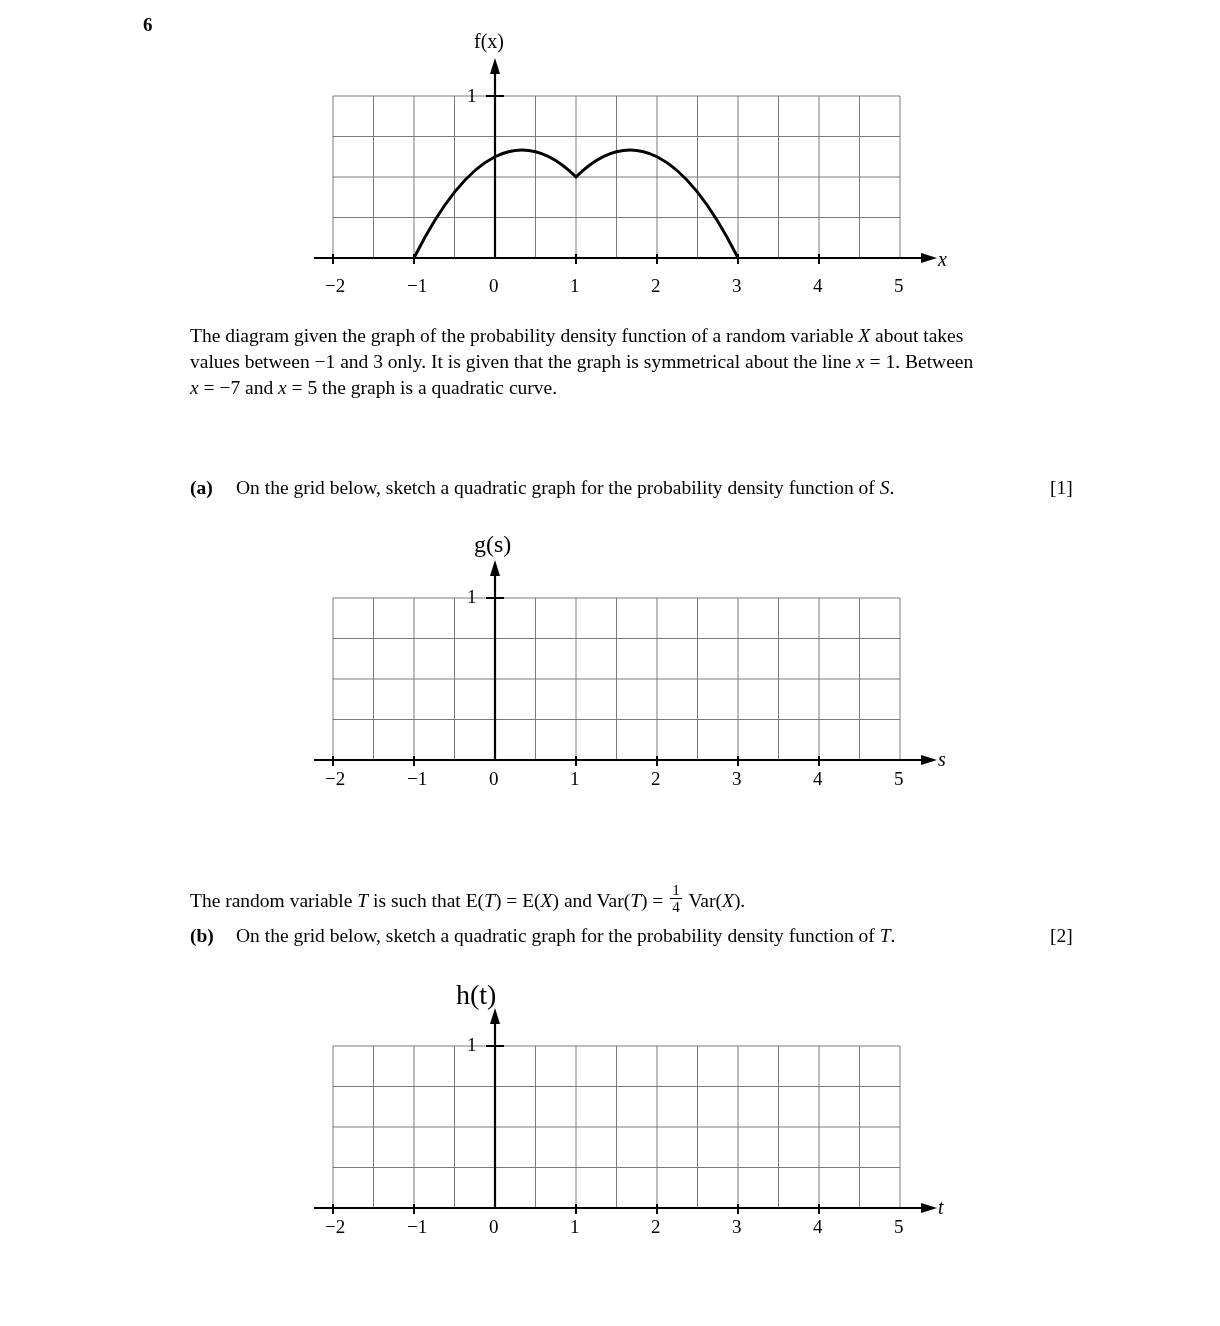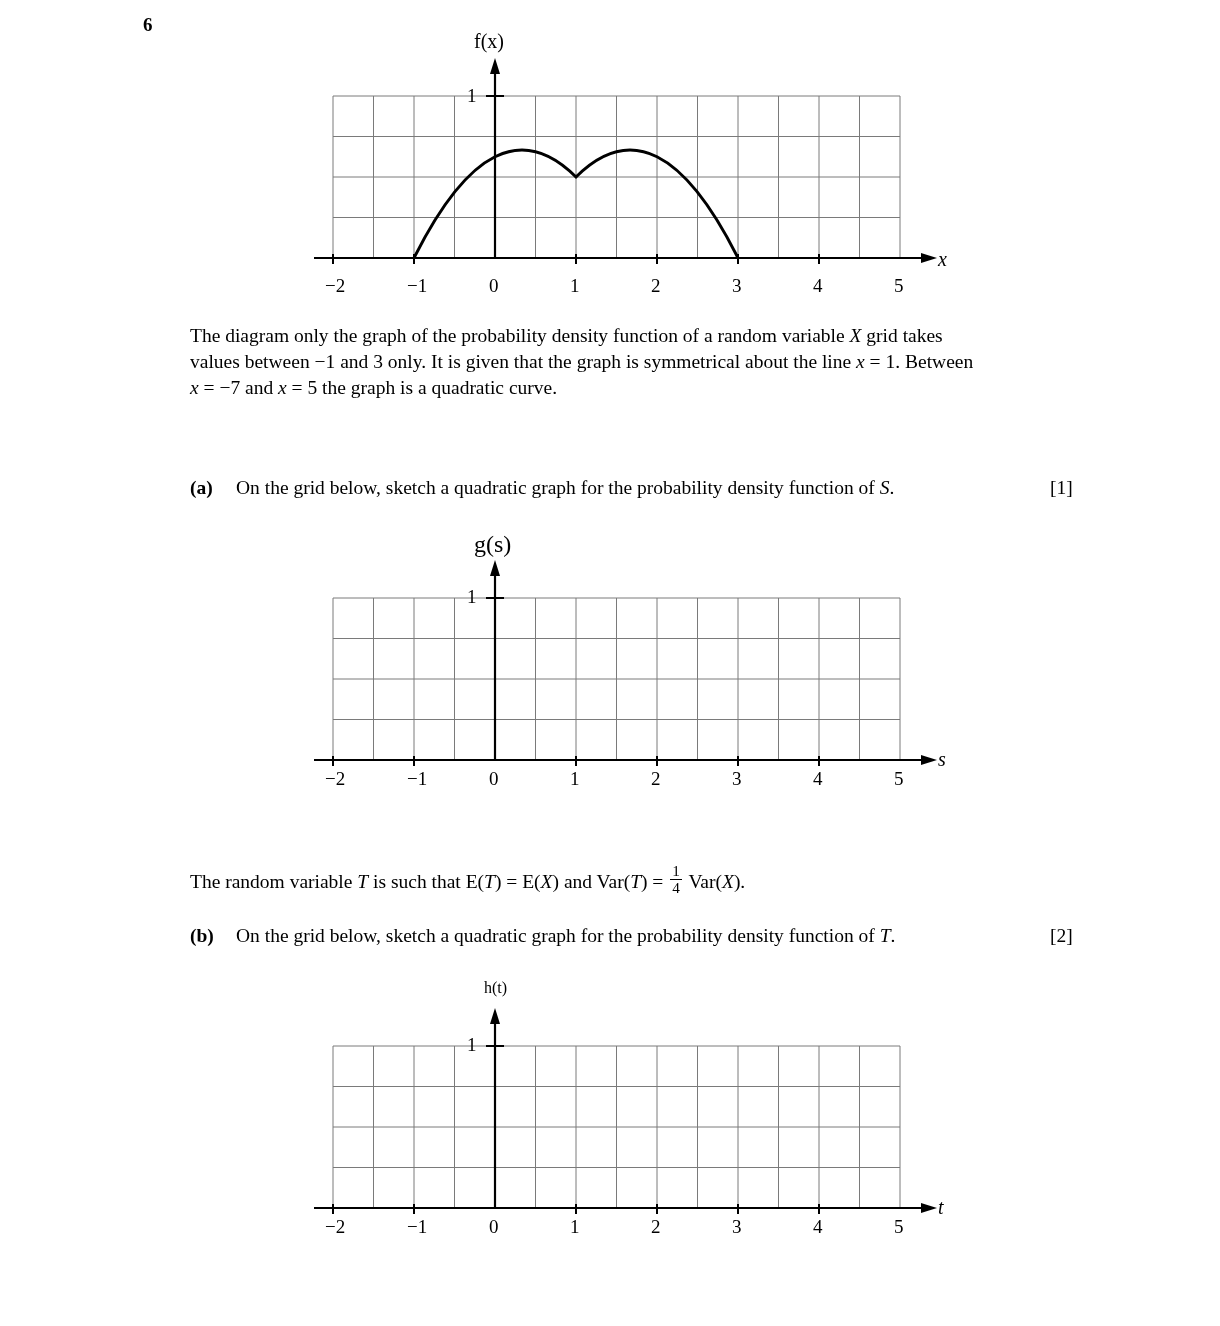--- a/index.html
+++ b/index.html
@@ -135,21 +135,21 @@
   <div style="position:absolute; left:325px; top:275px; font-size:19px;">−2</div>
   <div style="position:absolute; left:407px; top:275px; font-size:19px;">−1</div>
   <div style="position:absolute; left:489px; top:275px; font-size:19px;">0</div>
   <div style="position:absolute; left:570px; top:275px; font-size:19px;">1</div>
   <div style="position:absolute; left:651px; top:275px; font-size:19px;">2</div>
   <div style="position:absolute; left:732px; top:275px; font-size:19px;">3</div>
   <div style="position:absolute; left:813px; top:275px; font-size:19px;">4</div>
   <div style="position:absolute; left:894px; top:275px; font-size:19px;">5</div>
 
   <div class="para" style="left:190px; top:323px; width:910px;">
-    <span>The diagram only the graph of the probability density function of a random variable </span><i>X</i><span> grid takes</span><br>
+    <span>The diagram given the graph of the probability density function of a random variable </span><i>X</i><span> about takes</span><br>
     <span>values between −1 and 3 only.  It is given that the graph is symmetrical about the line </span><i>x</i><span> = 1.  Between</span><br>
     <i>x</i><span> = −7 and </span><i>x</i><span> = 5 the graph is a quadratic curve.</span>
   </div>
 
 
   <div class="partlabel" style="left:190px; top:477px; font-size:19.5px;">(a)</div>
   <div class="parttext" style="left:236px; top:477px; font-size:19.5px; width:800px;">
     <span>On the grid below, sketch a quadratic graph for the probability density function of </span><i>S</i><span>.</span>
   </div>
   <div class="marks" style="left:1050px; top:477px;">[1]</div>
@@ -198,21 +198,21 @@
   <div style="position:absolute; left:467px; top:586px; font-size:19px;">1</div>
   <div style="position:absolute; left:325px; top:768px; font-size:19px;">−2</div>
   <div style="position:absolute; left:407px; top:768px; font-size:19px;">−1</div>
   <div style="position:absolute; left:489px; top:768px; font-size:19px;">0</div>
   <div style="position:absolute; left:570px; top:768px; font-size:19px;">1</div>
   <div style="position:absolute; left:651px; top:768px; font-size:19px;">2</div>
   <div style="position:absolute; left:732px; top:768px; font-size:19px;">3</div>
   <div style="position:absolute; left:813px; top:768px; font-size:19px;">4</div>
   <div style="position:absolute; left:894px; top:768px; font-size:19px;">5</div>
 
-  <div class="para" style="left:190px; top:863px; width:910px;">
+  <div class="para" style="left:190px; top:882px; width:910px;">
     <span>The random variable </span><i>T</i><span> is such that E(</span><i>T</i><span>) = E(</span><i>X</i><span>) and Var(</span><i>T</i><span>) = </span><span class="frac"><span class="num">1</span><span class="den">4</span></span><span> Var(</span><i>X</i><span>).</span>
   </div>
 
   <div class="partlabel" style="left:190px; top:925px; font-size:19.5px;">(b)</div>
   <div class="parttext" style="left:236px; top:925px; font-size:19.5px; width:800px;">
     <span>On the grid below, sketch a quadratic graph for the probability density function of </span><i>T</i><span>.</span>
   </div>
   <div class="marks" style="left:1050px; top:925px;">[2]</div>
 
   <div class="graph" style="left:300px; top:976px;">
@@ -247,21 +247,21 @@
       <g stroke="#000" stroke-width="2">
         <line x1="33" y1="228" x2="33" y2="238"></line>
         <line x1="114" y1="228" x2="114" y2="238"></line>
         <line x1="276" y1="228" x2="276" y2="238"></line>
         <line x1="357" y1="228" x2="357" y2="238"></line>
         <line x1="438" y1="228" x2="438" y2="238"></line>
         <line x1="519" y1="228" x2="519" y2="238"></line>
       </g>
     </svg>
   </div>
-  <div style="position:absolute; left:484px; top:979px; font-size:16px;">h(t)</div>
+  <div style="position:absolute; left:456px; top:979px; font-size:28px;">h(t)</div>
   <div style="position:absolute; left:938px; top:1196px; font-size:20px; font-style:italic;">t</div>
   <div style="position:absolute; left:467px; top:1034px; font-size:19px;">1</div>
   <div style="position:absolute; left:325px; top:1216px; font-size:19px;">−2</div>
   <div style="position:absolute; left:407px; top:1216px; font-size:19px;">−1</div>
   <div style="position:absolute; left:489px; top:1216px; font-size:19px;">0</div>
   <div style="position:absolute; left:570px; top:1216px; font-size:19px;">1</div>
   <div style="position:absolute; left:651px; top:1216px; font-size:19px;">2</div>
   <div style="position:absolute; left:732px; top:1216px; font-size:19px;">3</div>
   <div style="position:absolute; left:813px; top:1216px; font-size:19px;">4</div>
   <div style="position:absolute; left:894px; top:1216px; font-size:19px;">5</div>

